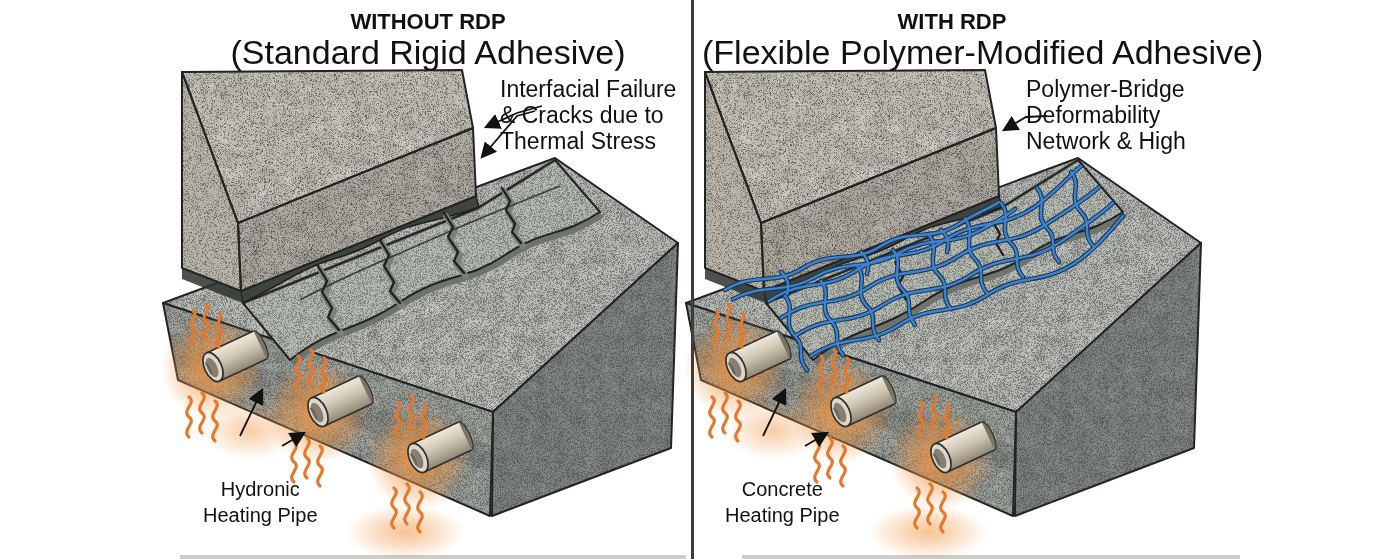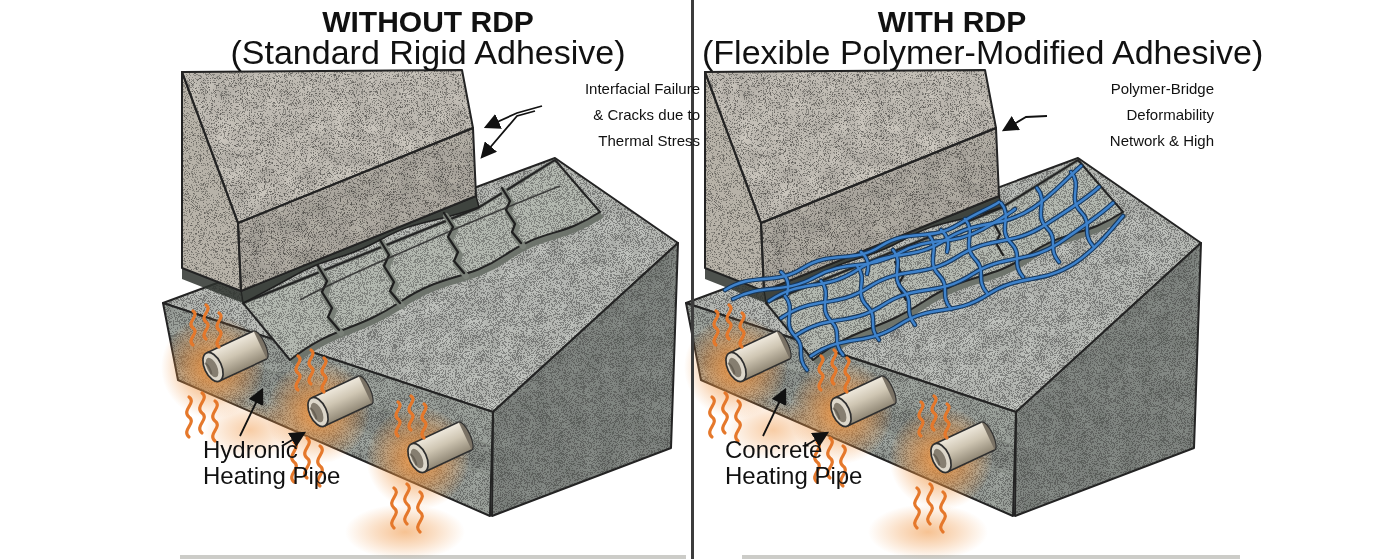--- a/index.html
+++ b/index.html
@@ -1,24 +1,24 @@
 <!DOCTYPE html>
 <html style="--polymer-blue: #3f83cc; --heat-orange: #e5782b; --glow-orange: #f09440; --granite-gray: #d4cfc6; --concrete-gray: #c9ccc7; --adhesive-dark: #3f443f; --divider: #3c3c3c; --text: #111111;"><head>
 <meta charset="utf-8">
 <style>
   html,body{margin:0;padding:0;background:#ffffff;}
   body{width:1382px;height:559px;position:relative;overflow:hidden;
        font-family:"Liberation Sans","DejaVu Sans",sans-serif;color:var(--text,#111);}
   .abs{position:absolute;}
   .title{ text-align:center; }
-  .title .t1{font-size:30px;font-weight:bold;line-height:33px;white-space:nowrap;}
+  .title .t1{font-size:22px;font-weight:bold;line-height:33px;white-space:nowrap;}
   .title .t2{font-size:34px;line-height:29px;white-space:nowrap;}
-  .ann{ text-align:right; font-size:15px; line-height:26px; }
+  .ann{ text-align:left; font-size:23px; line-height:26px; }
   .ann div{white-space:nowrap;}
-  .plabel{ font-size:24px; line-height:26px; text-align:left;}
+  .plabel{ font-size:20px; line-height:26px; text-align:center;margin-top:39px;}
   .plabel div{white-space:nowrap;}
   svg{position:absolute;left:0;top:0;}
   .outl{fill:none;stroke:#232323;stroke-width:2;stroke-linejoin:round;}
   .sd{fill:none;stroke:#16375c;stroke-width:4.6;stroke-linecap:round;}
   .sb{fill:none;stroke:var(--polymer-blue,#3f83cc);stroke-width:2.4;stroke-linecap:round;}
   .squig{fill:none;stroke:var(--heat-orange,#e5782b);stroke-width:3.2;stroke-linecap:round;}
   .crackE{fill:none;stroke:#7a8078;stroke-width:6;stroke-linecap:round;}
   .crack{fill:none;stroke:#1f1f1f;stroke-width:2.3;stroke-linecap:round;}
   .lead{fill:none;stroke:#111;stroke-width:1.8;}
   .glowStop1{stop-color:var(--glow-orange,#f09440);}

